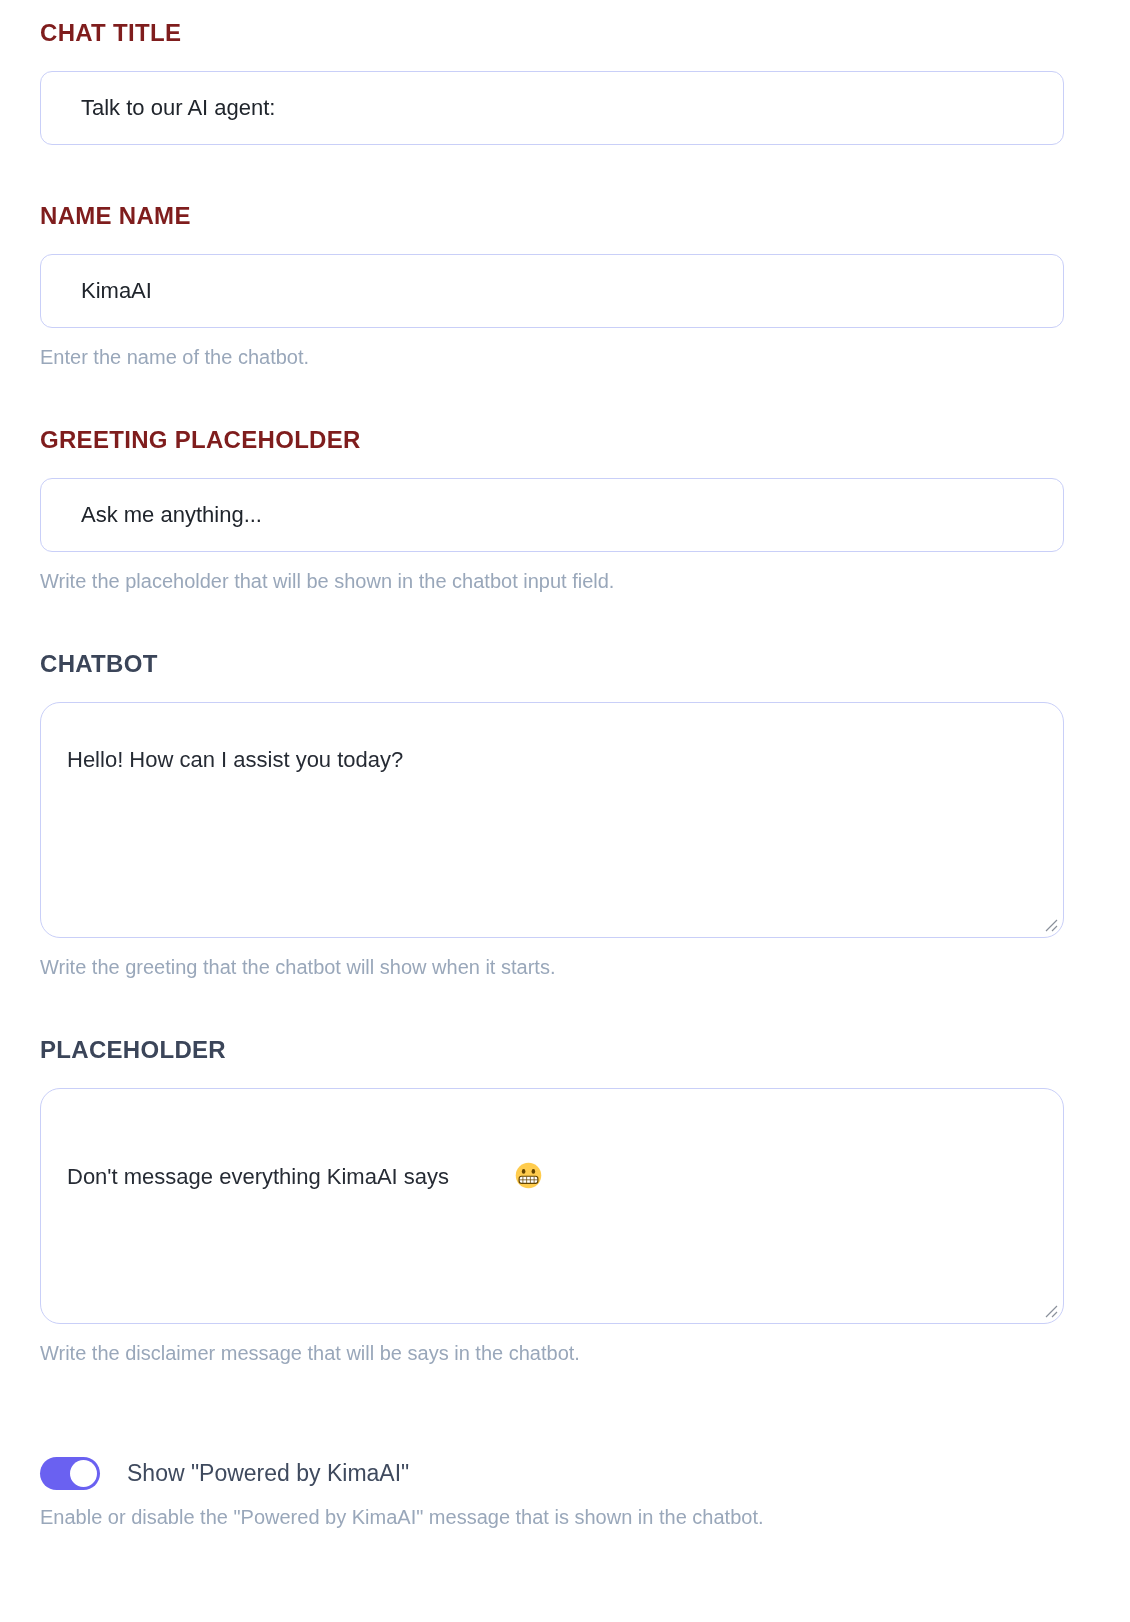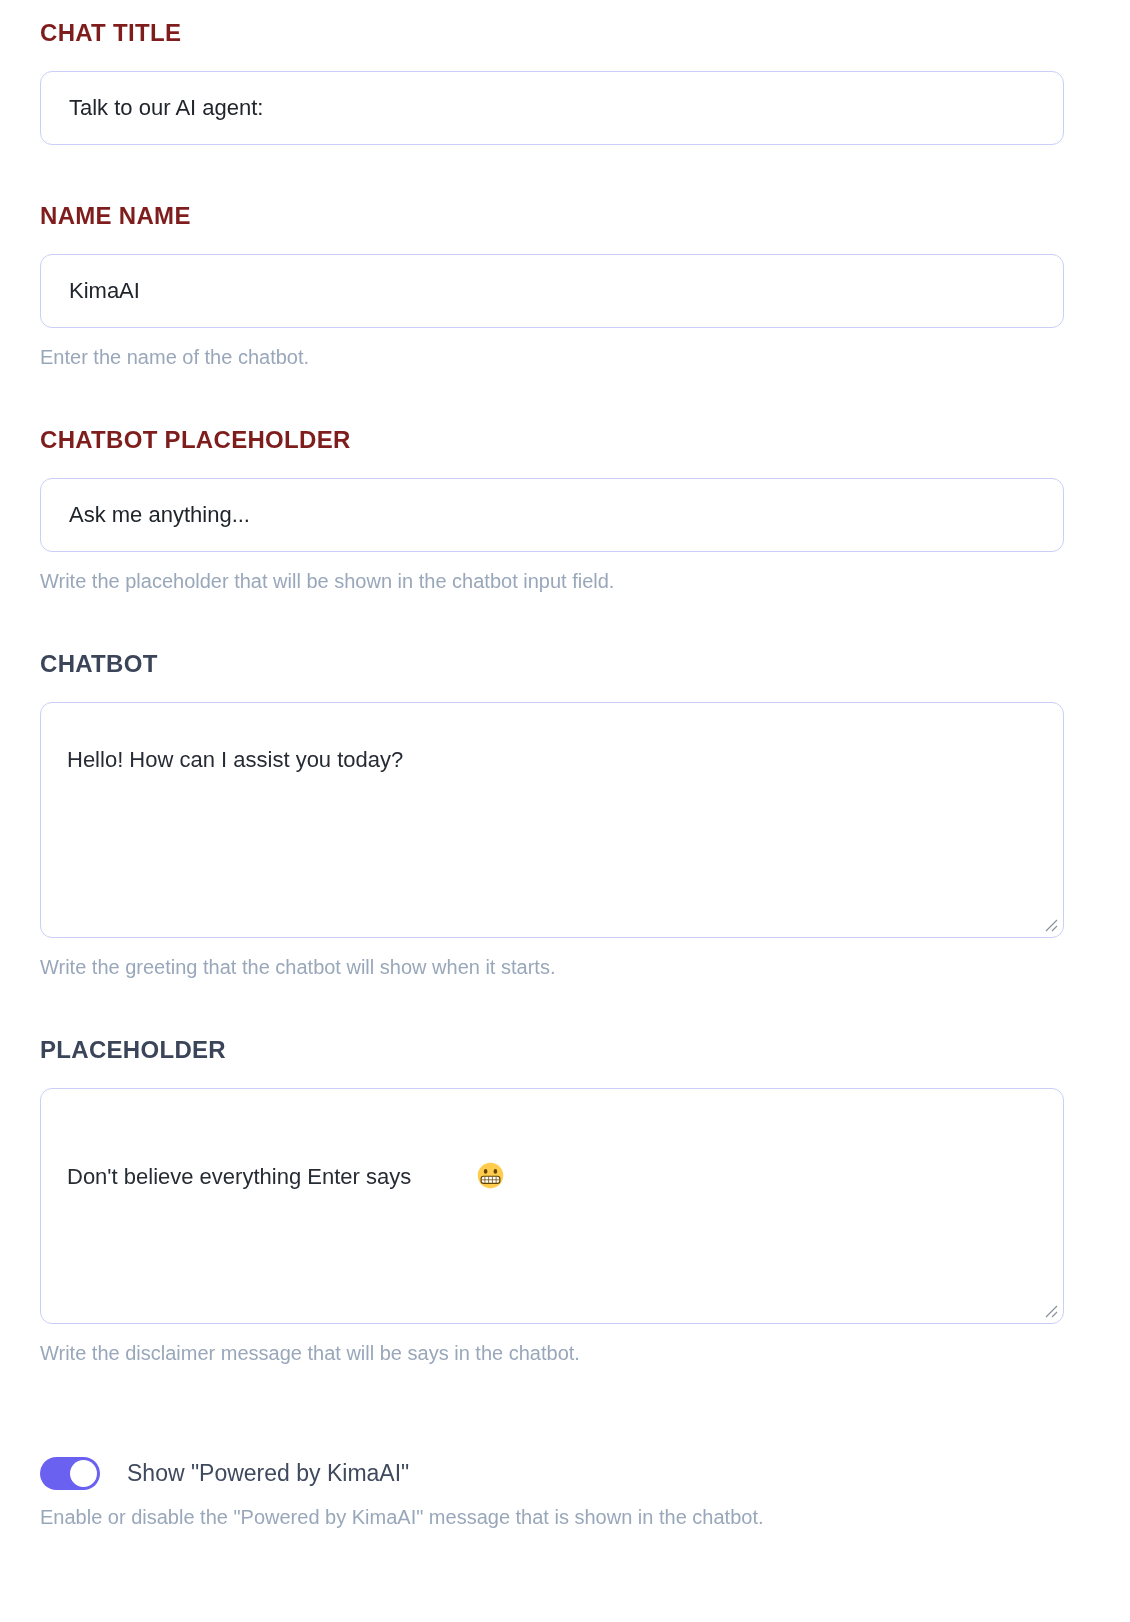--- a/index.html
+++ b/index.html
@@ -21,21 +21,21 @@
     font-weight: 700;
     letter-spacing: 0.3px;
     color: #7f1d1d;
   }
   .field-label.slate { color: #3b4559; }
 
   .text-input {
     display: block;
     width: 100%;
     height: 74px;
-    padding: 0 28px;
+    padding: 0 40px;
     font-family: "Liberation Sans", sans-serif;
     font-size: 22px;
     color: #20252c;
     background: #ffffff;
     border: 1.5px solid #c9cff8;
     border-radius: 12px;
     outline: none;
   }
 
   .help {
@@ -50,21 +50,21 @@
     display: block;
     width: 100%;
     height: 236px;
     padding: 42px 26px;
     font-family: "Liberation Sans", sans-serif;
     font-size: 22px;
     line-height: 1.4;
     color: #262b34;
     background: #ffffff;
     border: 1.5px solid #c9cff8;
-    border-radius: 12px;
+    border-radius: 20px;
     resize: none;
     outline: none;
     overflow: hidden;
     white-space: pre-wrap;
   }
   .emoji {
     display: inline-block;
     vertical-align: -5px;
     margin-left: 5px;
   }
@@ -114,42 +114,42 @@
     <input type="text" class="text-input" value="Talk to our AI agent:" style="">
   </section>
 
   <section class="group">
     <h2 class="field-label">NAME NAME</h2>
     <input type="text" class="text-input" value="KimaAI" style="">
     <p class="help">Enter the name of the chatbot.</p>
   </section>
 
   <section class="group">
-    <h2 class="field-label">CHATBOT PLACEHOLDER</h2>
+    <h2 class="field-label">GREETING PLACEHOLDER</h2>
     <input type="text" class="text-input" value="Ask me anything..." style="">
     <p class="help">Write the placeholder that will be shown in the chatbot input field.</p>
   </section>
 
   <section class="group">
     <h2 class="field-label slate">CHATBOT</h2>
     <div class="ta-wrap">
       <textarea class="textarea" style="">Hello! How can I assist you today?</textarea>
       <span class="resizer">
         <svg width="14" height="14" viewBox="0 0 14 14">
           <path d="M13 2 L2 13 M13 8 L8 13" stroke="#8a909b" stroke-width="1.2" fill="none"></path>
         </svg>
       </span>
     </div>
     <p class="help">Write the greeting that the chatbot will show when it starts.</p>
   </section>
 
   <section class="group">
     <h2 class="field-label slate">PLACEHOLDER</h2>
     <div class="ta-wrap">
-      <div class="textarea" role="textbox" contenteditable="true" style=""><span>Don't believe everything Enter says</span><span class="emoji">
+      <div class="textarea" role="textbox" contenteditable="true" style=""><span>Don't message everything KimaAI says</span><span class="emoji">
           <svg width="27" height="27" viewBox="0 0 36 36">
             <circle cx="18" cy="18" r="17" fill="#ffcc4d"></circle>
             <ellipse cx="11.5" cy="12.5" rx="2.4" ry="3.1" fill="#664500"></ellipse>
             <ellipse cx="24.5" cy="12.5" rx="2.4" ry="3.1" fill="#664500"></ellipse>
             <rect x="5.5" y="19" width="25" height="9.5" rx="3.2" fill="#ffffff" stroke="#664500" stroke-width="1.6"></rect>
             <path d="M5.5 23.75 H30.5 M10.5 19.5 V28 M15.5 19.5 V28 M20.5 19.5 V28 M25.5 19.5 V28" stroke="#664500" stroke-width="1" fill="none"></path>
           </svg></span></div>
       <span class="resizer">
         <svg width="14" height="14" viewBox="0 0 14 14">
           <path d="M13 2 L2 13 M13 8 L8 13" stroke="#8a909b" stroke-width="1.2" fill="none"></path>

